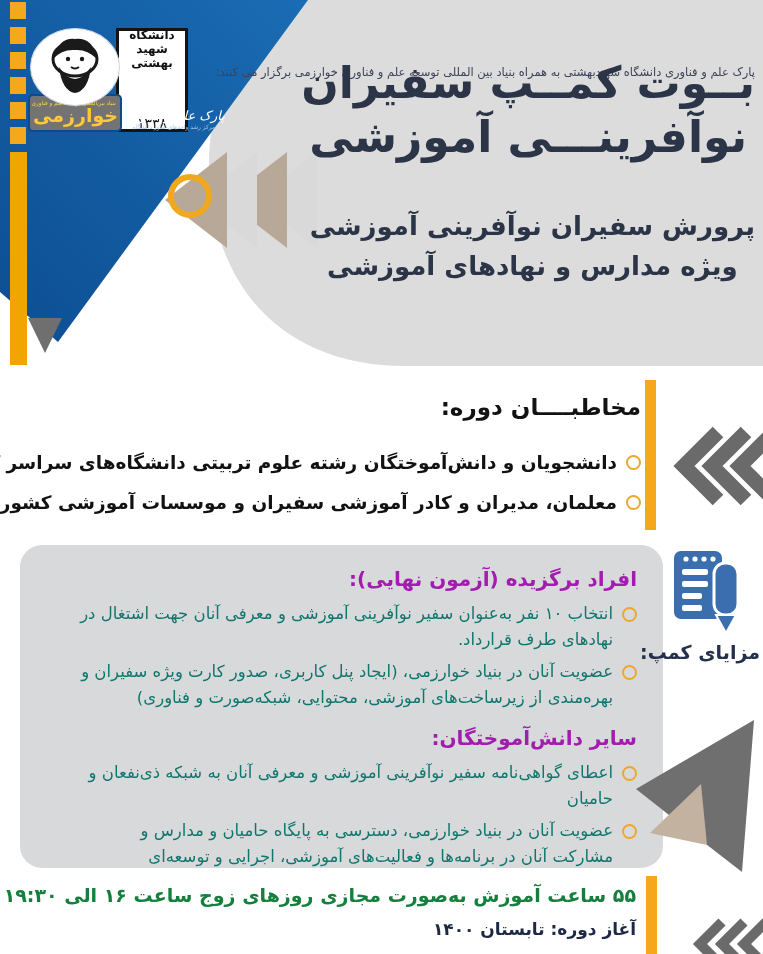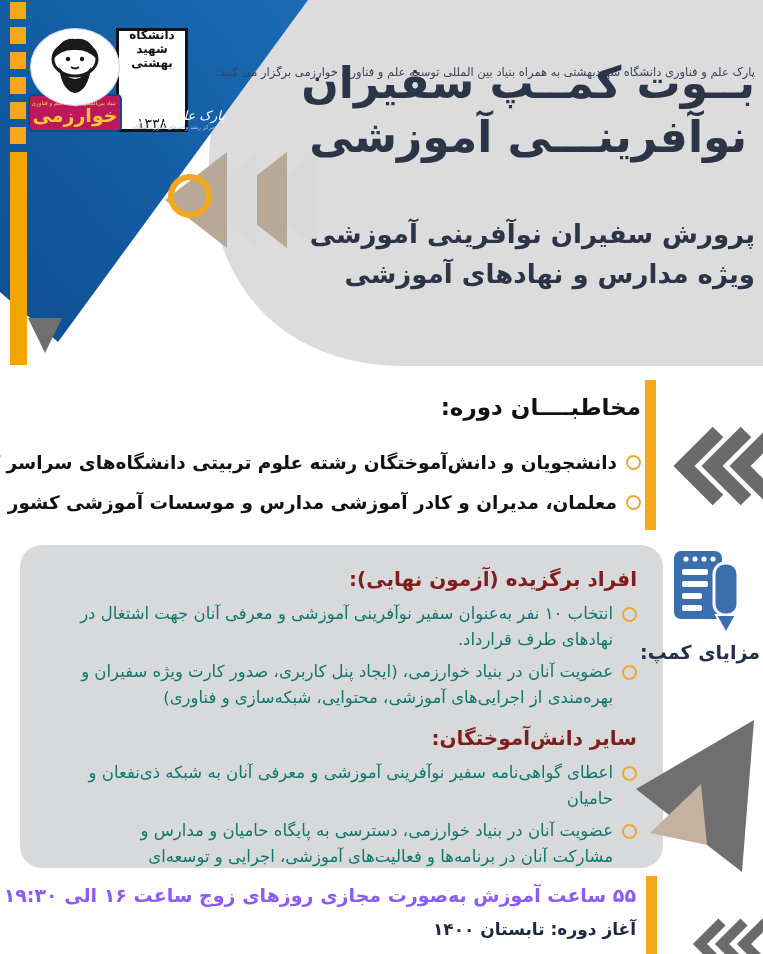--- a/index.html
+++ b/index.html
@@ -6,28 +6,28 @@
   .poster{
     position:relative;width:763px;height:954px;overflow:hidden;
     background:#ffffff;font-family:"DejaVu Sans",sans-serif;direction:rtl;
   }
   .abs{position:absolute;}
   svg{display:block;}
   
   .organizer{top:29px;right:8px;font-size:11.5px;color:#3c4358;white-space:nowrap;margin-top:36px;}
   .title{top:56px;right:8px;text-align:center;color:#2c3547;font-weight:bold;
          font-size:44px;line-height:1.22;letter-spacing:-1px;}
-  .subtitle{top:214px;right:8px;text-align:right;color:#2c3547;font-weight:bold;
+  .subtitle{top:206px;right:8px;text-align:center;color:#2c3547;font-weight:bold;
             font-size:26px;line-height:1.55;letter-spacing:-0.5px;}
   
   .kh-logo{top:28px;right:auto;left:28px;width:94px;}
   .kh-oval{width:88px;height:76px;background:#ffffff;border-radius:50%;
            margin:0 auto;position:relative;z-index:2;overflow:hidden;border:1px solid #cfd6e2;}
-  .kh-label{position:relative;margin-top:-12px;background:#be185d;border:2px solid #0d4a8a;
-            border-radius:5px;text-align:center;padding:3px 2px 4px;z-index:1;}
+  .kh-label{position:relative;margin-top:-12px;background:#737373;border:2px solid #0d4a8a;
+            border-radius:5px;text-align:right;padding:3px 2px 4px;z-index:1;}
   .kh-sub{font-size:6px;color:#ffd24a;white-space:nowrap;transform:scale(.95);}
   .kh-name{font-size:19px;font-weight:bold;color:#ffc836;line-height:1.05;}
   .sbu-logo{top:28px;left:116px;width:72px;height:104px;background:#ffffff;
             border:3px solid #141414;box-sizing:border-box;text-align:center;
             color:#111;display:flex;flex-direction:column;justify-content:center;gap:1px;}
   .sbu-l1{font-size:12px;font-weight:bold;line-height:1.1;}
   .sbu-l2{font-size:12px;font-weight:bold;line-height:1.1;}
   .sbu-year{font-size:14px;font-weight:normal;margin-top:44px;}
   .park{top:108px;left:118px;width:112px;text-align:center;color:#ffffff;}
   .park-name{font-size:13px;font-weight:normal;font-style:italic;white-space:nowrap;}
@@ -38,31 +38,31 @@
             font-size:18.5px;font-weight:bold;color:#121212;white-space:nowrap;}
   .aud-item-1{top:452px;}
   .aud-item-2{top:492px;}
   .ring{width:11px;height:11px;border:2.5px solid #eda72c;border-radius:50%;flex:0 0 auto;background:transparent;}
   .ybar{background:#f5a81c;}
   .ybar-aud{left:645px;top:380px;width:11px;height:150px;}
   .ybar-foot{left:646px;top:876px;width:11px;height:78px;}
   
   .info-box{left:20px;top:545px;width:643px;height:323px;background:#d8d9da;
             border-radius:22px;box-sizing:border-box;padding:20px 26px 0 60px;z-index:3;}
-  .box-heading{font-size:20px;font-weight:bold;color:#7f1d1d;margin:2px 0 10px;}
+  .box-heading{font-size:20px;font-weight:bold;color:#a21caf;margin:2px 0 10px;}
   .box-heading-2{margin-top:16px;}
   .box-bullet{display:flex;align-items:flex-start;gap:9px;font-size:16.5px;
               color:#0f766e;line-height:1.55;margin-bottom:7px;}
   .box-bullet .ring{margin-top:6px;}
   
   .side-icon{left:668px;top:543px;width:82px;height:96px;z-index:4;}
   .side-label{left:656px;top:641px;width:104px;text-align:center;font-size:19px;
               font-weight:bold;color:#24304d;z-index:4;white-space:nowrap;}
   
-  .foot-line1{top:884px;right:127px;font-size:19px;font-weight:bold;color:#8b5cf6;white-space:nowrap;}
+  .foot-line1{top:884px;right:127px;font-size:19px;font-weight:bold;color:#15803d;white-space:nowrap;}
   .foot-line2{top:919px;right:127px;font-size:17px;font-weight:bold;color:#1c2844;white-space:nowrap;}
   .layer{left:0;top:0;width:763px;height:954px;pointer-events:none;}
   .z0{z-index:0;} .z5{z-index:5;}
 </style>
 </head>
 <body>
 
 <div class="poster">
 
   <svg class="abs layer z0" viewBox="0 0 763 954">
@@ -153,32 +153,32 @@
   </div>
 
   <div class="abs ybar ybar-aud"></div>
   <div class="abs aud-heading">مخاطبــــان دوره:</div>
   <div class="abs aud-item aud-item-1">
     <span class="ring"></span>
     <span>دانشجویان و دانش‌آموختگان رشته علوم تربیتی دانشگاه‌های سراسر کشور</span>
   </div>
   <div class="abs aud-item aud-item-2">
     <span class="ring"></span>
-    <span>معلمان، مدیران و کادر آموزشی مدارس و موسسات آموزشی کشور</span>
+    <span>معلمان، مدیران و کادر آموزشی سفیران و موسسات آموزشی کشور</span>
   </div>
 
   <div class="abs info-box">
     <div class="box-heading">افراد برگزیده (آزمون نهایی):</div>
     <div class="box-bullet">
       <span class="ring"></span>
       <span>انتخاب ۱۰ نفر به‌عنوان سفیر نوآفرینی آموزشی و معرفی آنان جهت اشتغال در نهادهای طرف قرارداد.</span>
     </div>
     <div class="box-bullet">
       <span class="ring"></span>
-      <span>عضویت آنان در بنیاد خوارزمی، (ایجاد پنل کاربری، صدور کارت ویژه سفیران و بهره‌مندی از اجرایی‌های آموزشی، محتوایی، شبکه‌سازی و فناوری)</span>
+      <span>عضویت آنان در بنیاد خوارزمی، (ایجاد پنل کاربری، صدور کارت ویژه سفیران و بهره‌مندی از زیرساخت‌های آموزشی، محتوایی، شبکه‌صورت و فناوری)</span>
     </div>
     <div class="box-heading box-heading-2">سایر دانش‌آموختگان:</div>
     <div class="box-bullet">
       <span class="ring"></span>
       <span>اعطای گواهی‌نامه سفیر نوآفرینی آموزشی و معرفی آنان به شبکه ذی‌نفعان و حامیان</span>
     </div>
     <div class="box-bullet">
       <span class="ring"></span>
       <span>عضویت آنان در بنیاد خوارزمی، دسترسی به پایگاه حامیان و مدارس و مشارکت آنان در برنامه‌ها و فعالیت‌های آموزشی، اجرایی و توسعه‌ای</span>
     </div>

